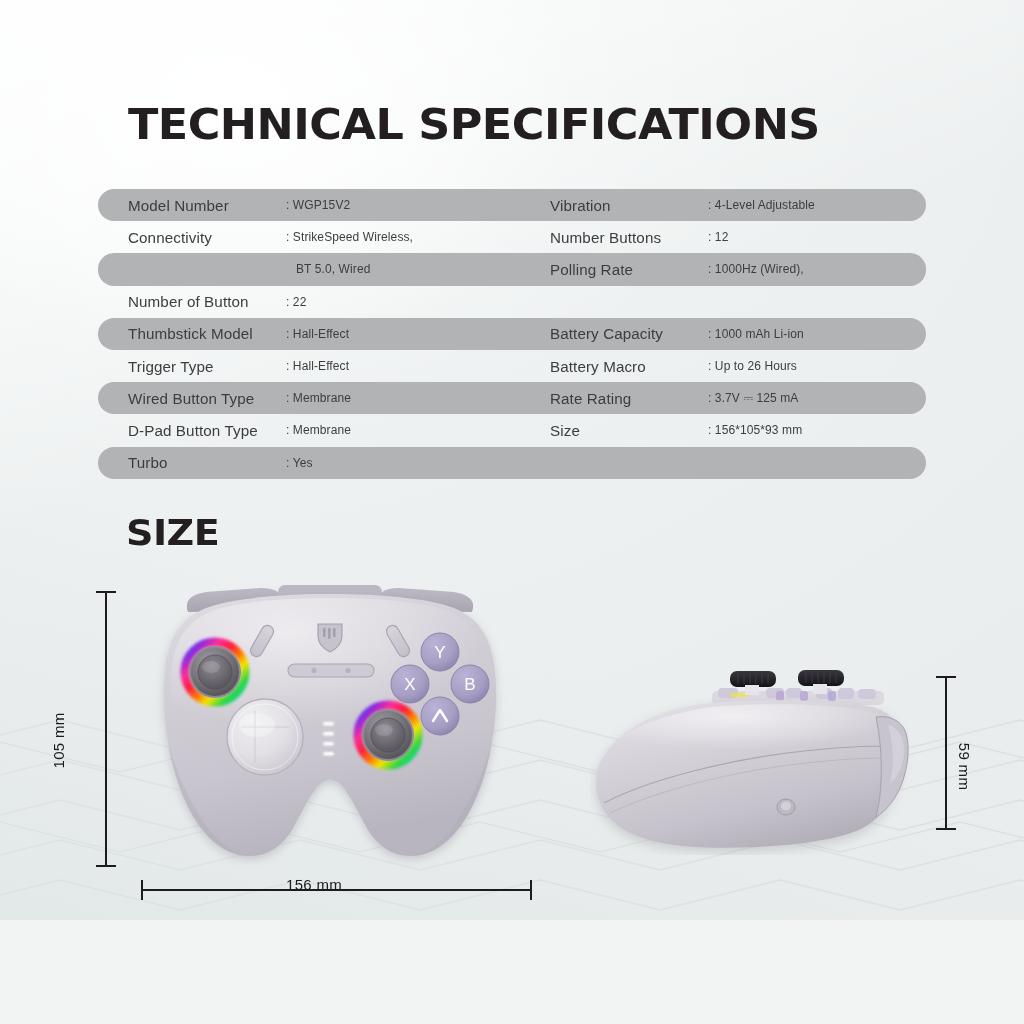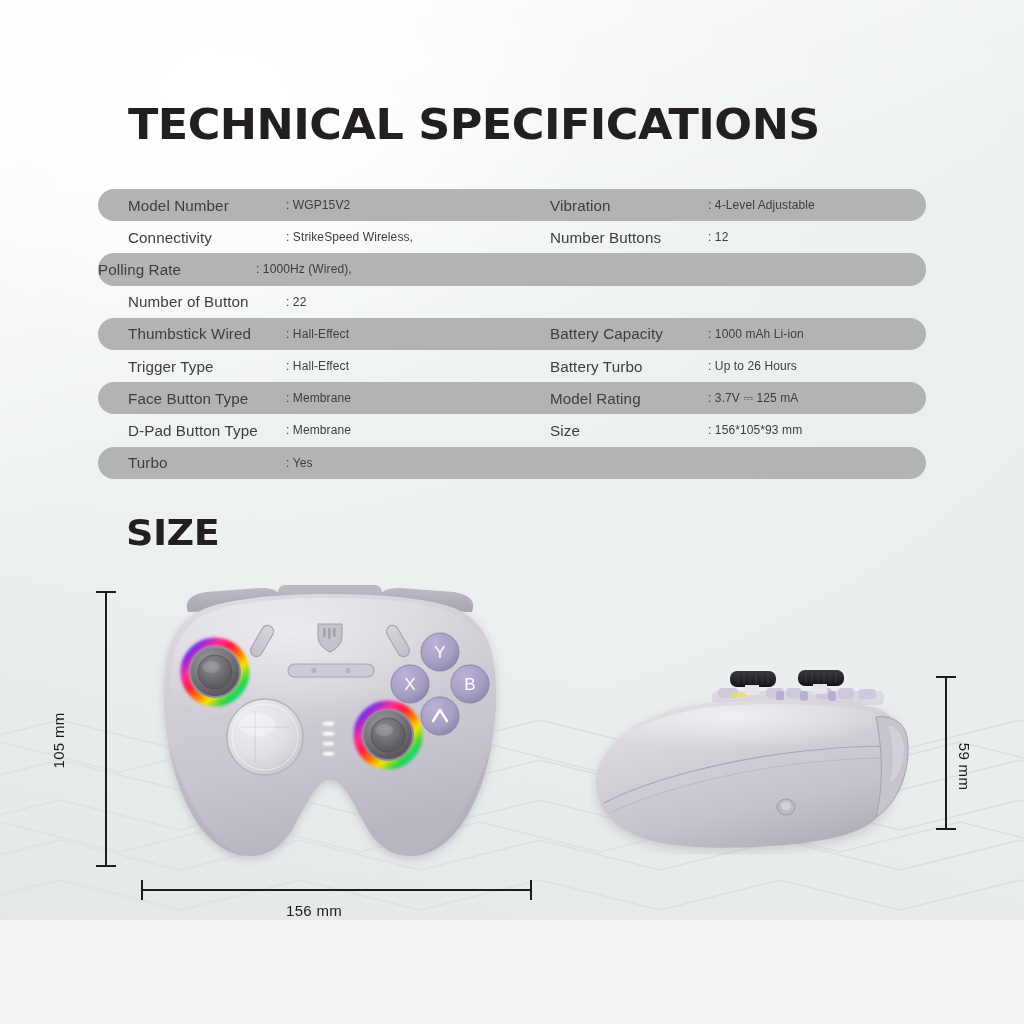--- a/index.html
+++ b/index.html
@@ -192,62 +192,66 @@
         <span class="spec-label">Connectivity</span>
         <span class="spec-value">: StrikeSpeed Wireless,</span>
       </div>
       <div class="cell cell-right">
         <span class="spec-label">Number Buttons</span>
         <span class="spec-value">: 12</span>
       </div>
     </div>
 
     <div class="spec-row shaded">
+      <div class="cell cell-left">
+        <span class="spec-label"></span>
+        <span class="spec-value indent">BT 5.0, Wired</span>
+      </div>
       <div class="cell cell-right">
         <span class="spec-label">Polling Rate</span>
         <span class="spec-value">: 1000Hz (Wired),</span>
       </div>
     </div>
 
     <div class="spec-row plain">
       <div class="cell cell-left">
         <span class="spec-label">Number of  Button</span>
         <span class="spec-value">: 22</span>
       </div>
     </div>
 
     <div class="spec-row shaded">
       <div class="cell cell-left">
-        <span class="spec-label">Thumbstick Wired</span>
+        <span class="spec-label">Thumbstick Model</span>
         <span class="spec-value">: Hall-Effect</span>
       </div>
       <div class="cell cell-right">
         <span class="spec-label">Battery Capacity</span>
         <span class="spec-value">: 1000 mAh Li-ion</span>
       </div>
     </div>
 
     <div class="spec-row plain">
       <div class="cell cell-left">
         <span class="spec-label">Trigger Type</span>
         <span class="spec-value">: Hall-Effect</span>
       </div>
       <div class="cell cell-right">
-        <span class="spec-label">Battery Turbo</span>
+        <span class="spec-label">Battery Macro</span>
         <span class="spec-value">: Up to 26 Hours</span>
       </div>
     </div>
 
     <div class="spec-row shaded">
       <div class="cell cell-left">
-        <span class="spec-label">Face Button Type</span>
+        <span class="spec-label">Wired Button Type</span>
         <span class="spec-value">: Membrane</span>
       </div>
       <div class="cell cell-right">
-        <span class="spec-label">Model Rating</span>
+        <span class="spec-label">Rate Rating</span>
         <span class="spec-value">: 3.7V ⎓ 125 mA</span>
       </div>
     </div>
 
     <div class="spec-row plain">
       <div class="cell cell-left">
         <span class="spec-label">D-Pad Button Type</span>
         <span class="spec-value">: Membrane</span>
       </div>
       <div class="cell cell-right">
@@ -283,21 +287,21 @@
     <svg class="side-svg" style="left:860px; top:105px; width:120px; height:200px;" viewBox="0 0 120 200">
       <g stroke="#1c1c1c" stroke-width="2" fill="none">
         <line x1="86" y1="12" x2="86" y2="164"></line>
         <line x1="76" y1="12" x2="96" y2="12"></line>
         <line x1="76" y1="164" x2="96" y2="164"></line>
       </g>
     </svg>
 
     <div class="dim-label dim-vert" style="left:58px; top:172px; transform:rotate(-90deg) translate(-50%,0); transform-origin:left center;">105 mm</div>
 
-    <div class="dim-label" style="left:286px; top:342px;">156  mm</div>
+    <div class="dim-label" style="left:286px; top:316px;">156  mm</div>
 
     <div class="dim-label dim-vert" style="left:964px; top:198px; transform:rotate(90deg) translate(-50%,0); transform-origin:left center;">59 mm</div>
 
     <svg class="pad-svg" style="left:110px; top:12px; width:440px; height:300px;" viewBox="0 0 440 300">
       <defs>
         <linearGradient id="bodyGrad" x1="0" y1="0" x2="0.25" y2="1">
           <stop offset="0%" stop-color="#e0dde3"></stop>
           <stop offset="30%" stop-color="#d4d0d8"></stop>
           <stop offset="70%" stop-color="#c9c5ce"></stop>
           <stop offset="100%" stop-color="#b9b5c0"></stop>

